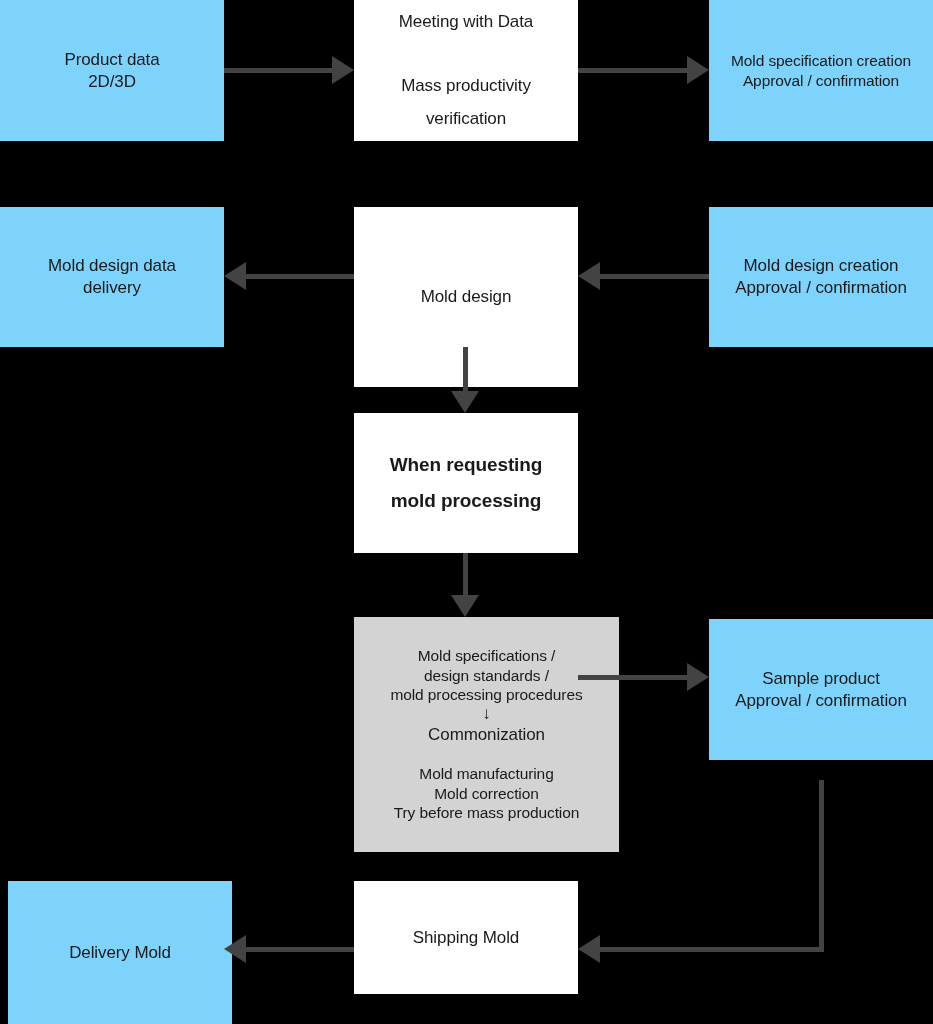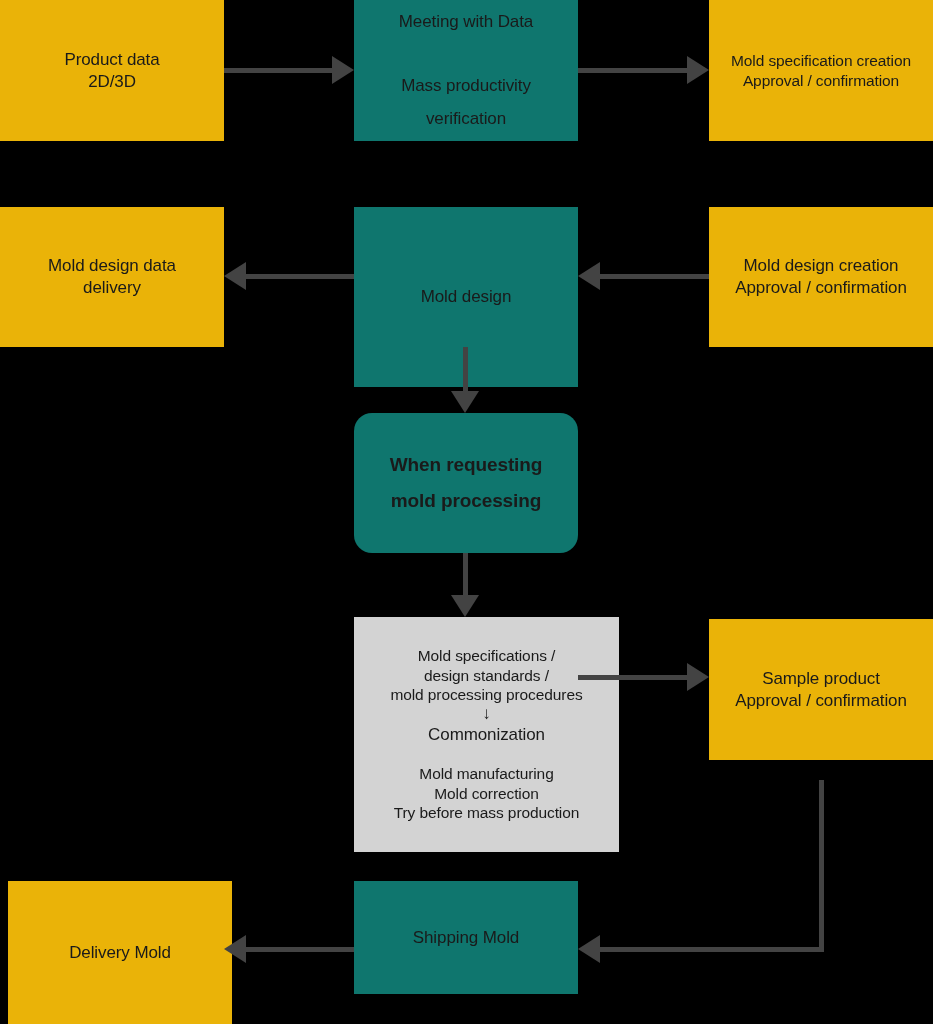--- a/index.html
+++ b/index.html
@@ -28,22 +28,22 @@
     flex-direction: column;
     align-items: center;
     justify-content: center;
     text-align: center;
     color: #1a1a1a;
     line-height: 1.28;
     font-size: 17px;
     letter-spacing: -0.1px;
     padding: 4px 6px;
   }
-  .node.orange { background: #eab308; }
-  .node.blue   { background: #0f766e; gap: 12px; }
+  .node.orange { background: #7dd3fc; }
+  .node.blue   { background: #ffffff; gap: 12px; }
   .node.gray   { background: #d3d3d3; }
 
   .node .ln { display: block; white-space: nowrap; }
   .node .gap { height: 18px; }
   .node .bold { font-weight: bold; }
   .node .big { font-size: 19px; }
   .node .sm { font-size: 15.5px; }
   .node .arrowglyph { font-size: 17px; line-height: 1.1; }
 
   
@@ -118,21 +118,21 @@
   <div class="ahead left" style="left:578px; top:262px;"></div>
 
   <div class="node orange" style="left:709px; top:207px; width:224px; height:140px;">
     <span class="ln">Mold design creation</span>
     <span class="ln">Approval / confirmation</span>
   </div>
 
   <div class="conn vline" style="left:463px; top:347px; width:5px; height:44px;"></div>
   <div class="ahead down" style="left:451px; top:391px;"></div>
 
-  <div class="node blue" style="left:354px; top:413px; width:224px; height:140px;border-radius:18px;">
+  <div class="node blue" style="left:354px; top:413px; width:224px; height:140px;">
     <span class="ln big bold">When requesting</span>
     <span class="ln big bold">mold processing</span>
   </div>
 
   <div class="conn vline" style="left:463px; top:553px; width:5px; height:42px;"></div>
   <div class="ahead down" style="left:451px; top:595px;"></div>
 
   <div class="node gray" style="left:354px; top:617px; width:265px; height:235px;">
     <span class="ln sm">Mold specifications /</span>
     <span class="ln sm">design standards /</span>

